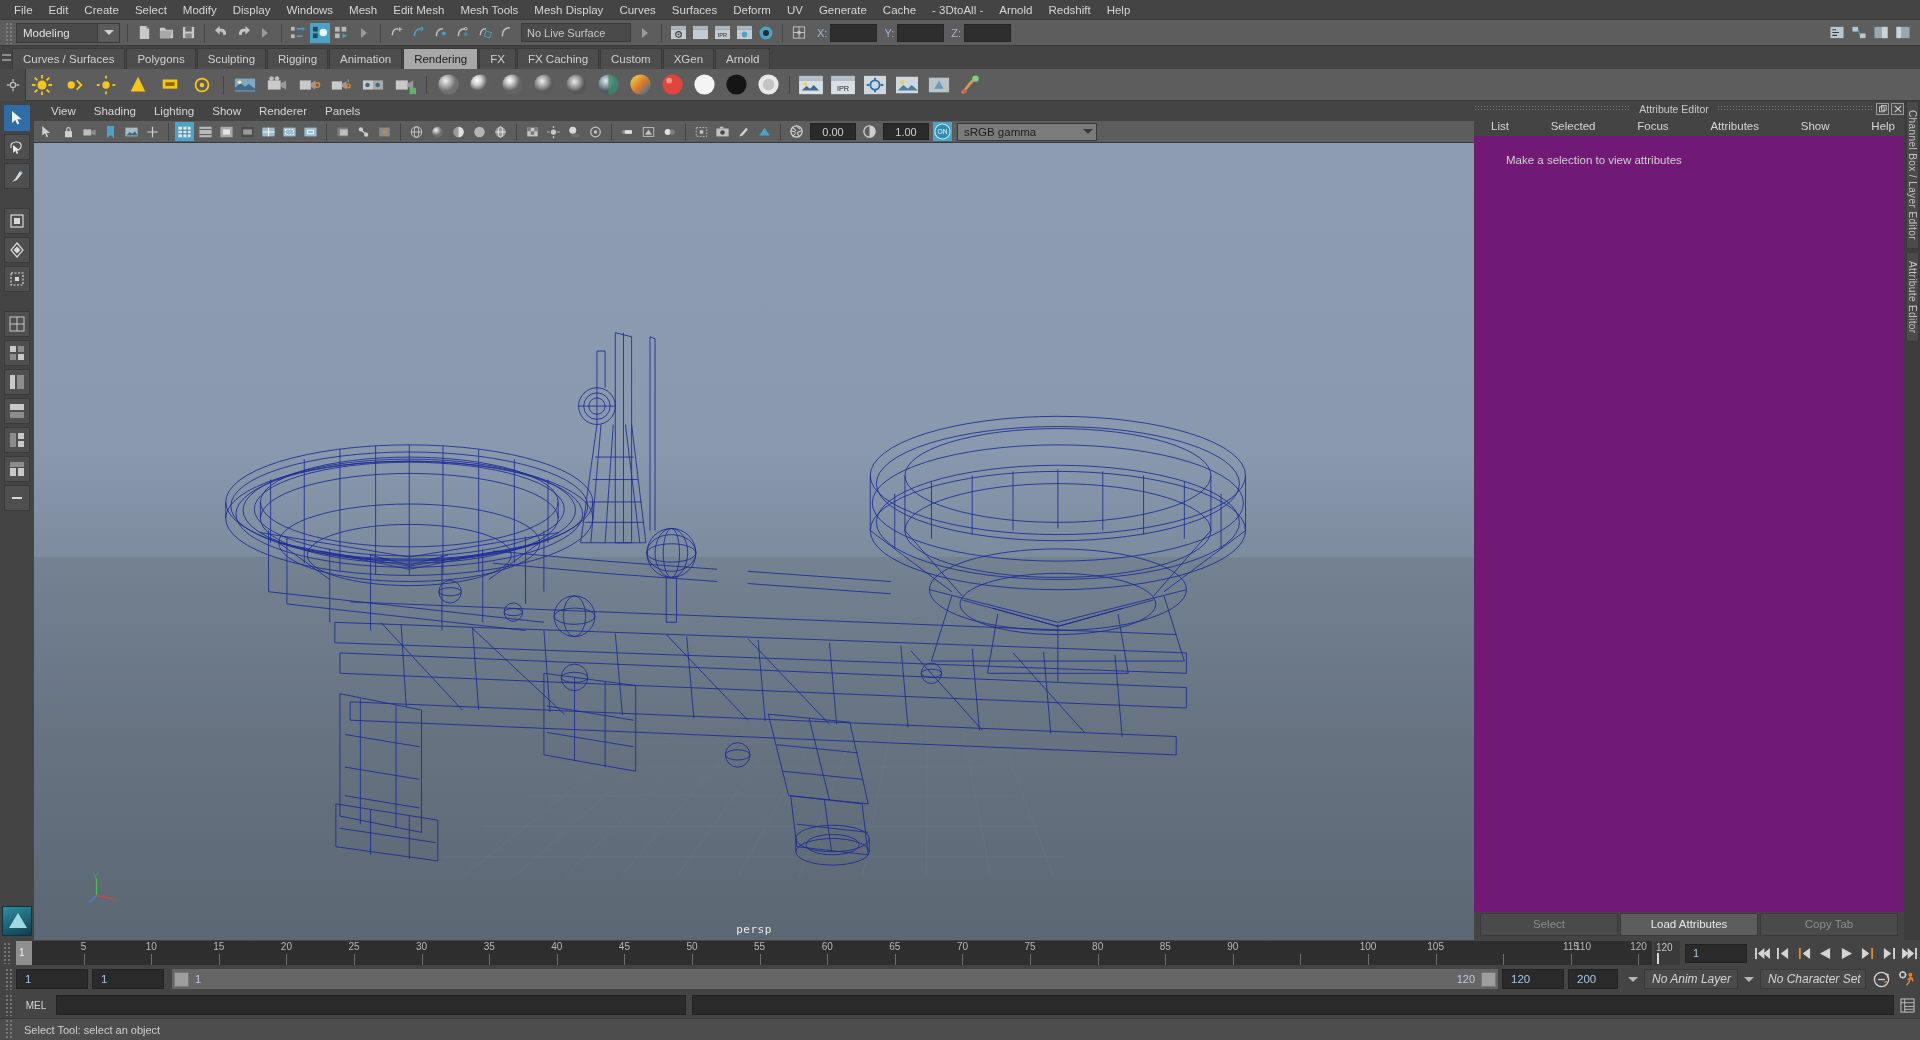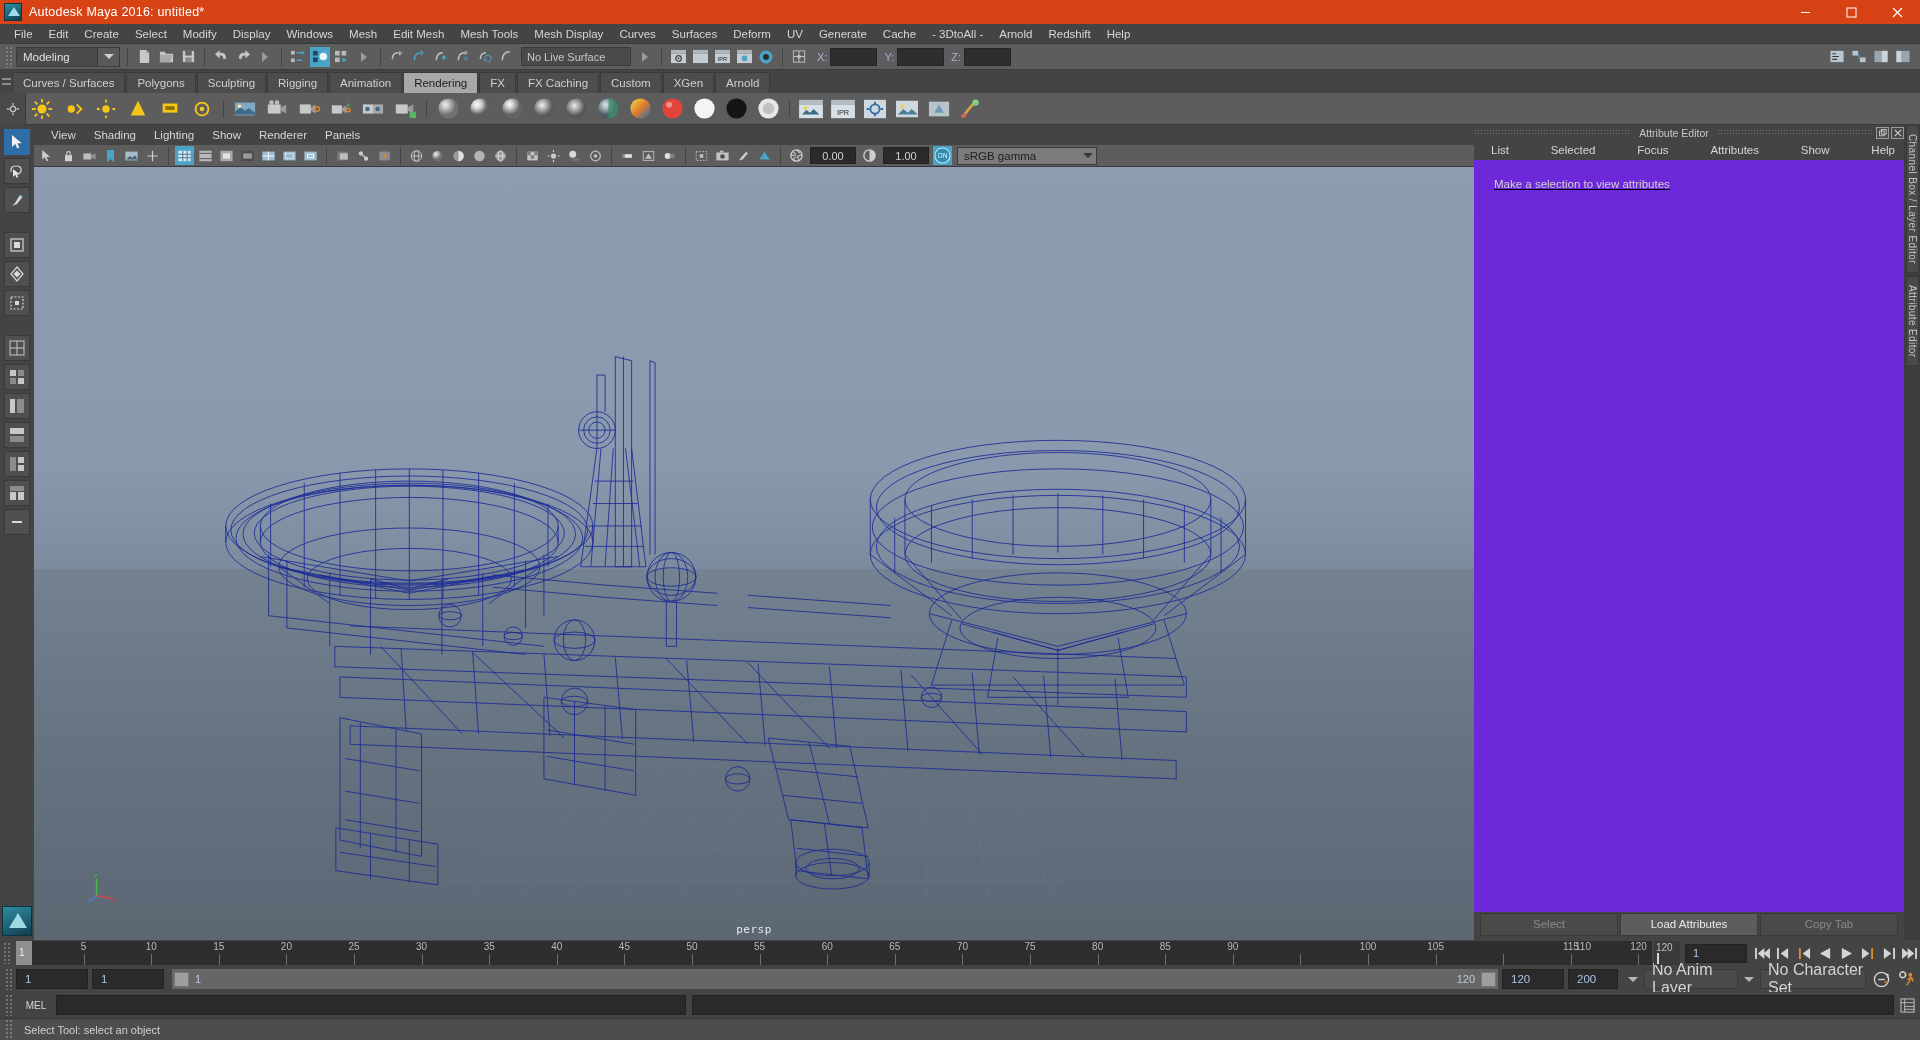--- a/index.html
+++ b/index.html
@@ -133,21 +133,21 @@
   
   .rightdock { width:446px; flex:0 0 446px; background:#444444; display:flex; }
   .ae-panel { flex:1 1 auto; display:flex; flex-direction:column; min-width:0; }
   .ae-titlebar { height:15px; flex:0 0 15px; display:flex; align-items:center; background:#444444; position:relative; }
   .ae-dots { flex:1 1 auto; height:7px; background-image:radial-gradient(#757575 1px, transparent 1px); background-size:3px 3px; }
   .ae-title { color:#c8c8c8; font-size:10.5px; padding:0 8px; white-space:nowrap; }
   .ae-wbtn { width:13px; height:12px; margin-left:2px; border:1px solid #9a9a9a; color:#d4d4d4; font-size:9px;
     display:flex;align-items:center;justify-content:center; background:#4a4a4a; }
   .ae-menubar { height:20px; flex:0 0 20px; display:flex; align-items:center; padding-left:8px; background:#444444;justify-content:space-between; }
   .ae-menubar .mi { color:#d6d6d6; font-size:11.5px; padding:0 9px; height:20px; display:flex;align-items:center; }
-  .ae-content { flex:1 1 auto; background:#6d28d9; padding:18px 0 0 20px;text-decoration:underline; }
+  .ae-content { flex:1 1 auto; background:#701a75; padding:18px 0 0 32px; }
   .ae-hint { color:#d0d0d0; font-size:11.5px; }
   .ae-footer { flex:0 0 28px; height:28px; display:flex; align-items:center; padding:0 6px 4px 6px; gap:2px; background:#444444; }
   .ae-btn { flex:1 1 0; height:23px; display:flex; align-items:center; justify-content:center;
     font-size:11.5px; background:#4a4a4a; border:1px solid #3a3a3a; color:#8c8c8c; }
   .ae-btn.enabled { background:#5d5d5d; color:#e8e8e8; }
   .side-tabs { width:16px; flex:0 0 16px; background:#3d3d3d; display:flex; flex-direction:column; align-items:center; }
   .side-tab { writing-mode:vertical-rl; color:#c4c4c4; font-size:10px; padding:8px 0; background:#4a4a4a;
     border:1px solid #3a3a3a; margin-bottom:3px; letter-spacing:.4px; }
 
   
@@ -166,63 +166,42 @@
 
   
   .range-row { flex:0 0 26px; height:26px; background:#444444; display:flex; align-items:center; padding:0 2px; }
   .r-in { height:20px; background:#2a2a2a; border:1px solid #222; color:#a9c3e8; font-size:11.5px;
     display:flex; align-items:center; padding-left:8px; margin-right:4px; }
   .range-bar { flex:1 1 auto; height:20px; background:#3a3a3a; position:relative; margin:0 4px; }
   .range-fill { position:absolute; top:0; bottom:0; background:#666666; display:flex; align-items:center; }
   .range-handle { width:15px; height:15px; background:#9e9e9e; border:1px solid #777; margin:0 2px; flex:0 0 15px; }
   .range-txt { font-size:11px; color:#bcc9dd; padding:0 4px; }
   .small-caret { width:0;height:0;border-left:5px solid transparent;border-right:5px solid transparent;border-top:5px solid #b5b5b5; margin:0 6px; }
-  .sel-box { height:20px; background:#4a4a4a; border:1px solid #3a3a3a; color:#d4d4d4; font-size:16px;
-    display:flex; align-items:center; padding-left:7px; }
+  .sel-box { height:20px; background:#4a4a4a; border:1px solid #3a3a3a; color:#d4d4d4; font-size:12px;
+    display:flex; align-items:center; padding-left:7px;font-style:italic; }
   .anim-ico { width:22px;height:22px;display:flex;align-items:center;justify-content:center;margin-left:4px;flex:0 0 22px; }
 
   
   .cmd-row { flex:0 0 26px; height:26px; background:#444444; display:flex; align-items:center; padding-left:2px; }
   .cmd-label { width:40px; text-align:center; color:#d4d4d4; font-size:10px; flex:0 0 40px; }
   .cmd-in { height:20px; background:#2a2a2a; border:1px solid #222; }
   .cmd-out { height:20px; background:#2a2a2a; border:1px solid #222; flex:1 1 auto; margin-left:6px; }
   .cmd-ico { width:20px;height:20px;display:flex;align-items:center;justify-content:center;margin:0 3px;flex:0 0 20px; }
 
   
   .helpline { flex:0 0 22px; height:22px; background:#4d4d4d; display:flex; align-items:center; padding-left:2px; border-top:1px solid #3a3a3a; }
   .help-text { color:#d0d0d0; font-size:11px; padding-left:8px; }
 
   svg { display:block; }
 </style>
 </head>
 <body>
 
 <div class="app">
 
-  <div class="titlebar">
-    <div class="title-icon"></div>
-    <div class="title-text">Autodesk Maya 2016: untitled*</div>
-    <div class="win-btns">
-      <div class="win-btn">
-        <svg width="11" height="11" viewBox="0 0 11 11">
-            <rect x="1" y="5" width="9" height="1" fill="#fff"></rect>
-          </svg>
-      </div>
-      <div class="win-btn">
-        <svg width="11" height="11" viewBox="0 0 11 11">
-            <rect x="1" y="1" width="9" height="9" fill="none" stroke="#fff" stroke-width="1"></rect>
-          </svg>
-      </div>
-      <div class="win-btn close">
-        <svg width="11" height="11" viewBox="0 0 11 11">
-            <path d="M1 1 L10 10 M10 1 L1 10" stroke="#fff" stroke-width="1.2"></path>
-          </svg>
-      </div>
-    </div>
-  </div>
 
   <div class="menubar">
     <div class="mi">File</div>
     <div class="mi">Edit</div>
     <div class="mi">Create</div>
     <div class="mi">Select</div>
     <div class="mi">Modify</div>
     <div class="mi">Display</div>
     <div class="mi">Windows</div>
     <div class="mi">Mesh</div>

